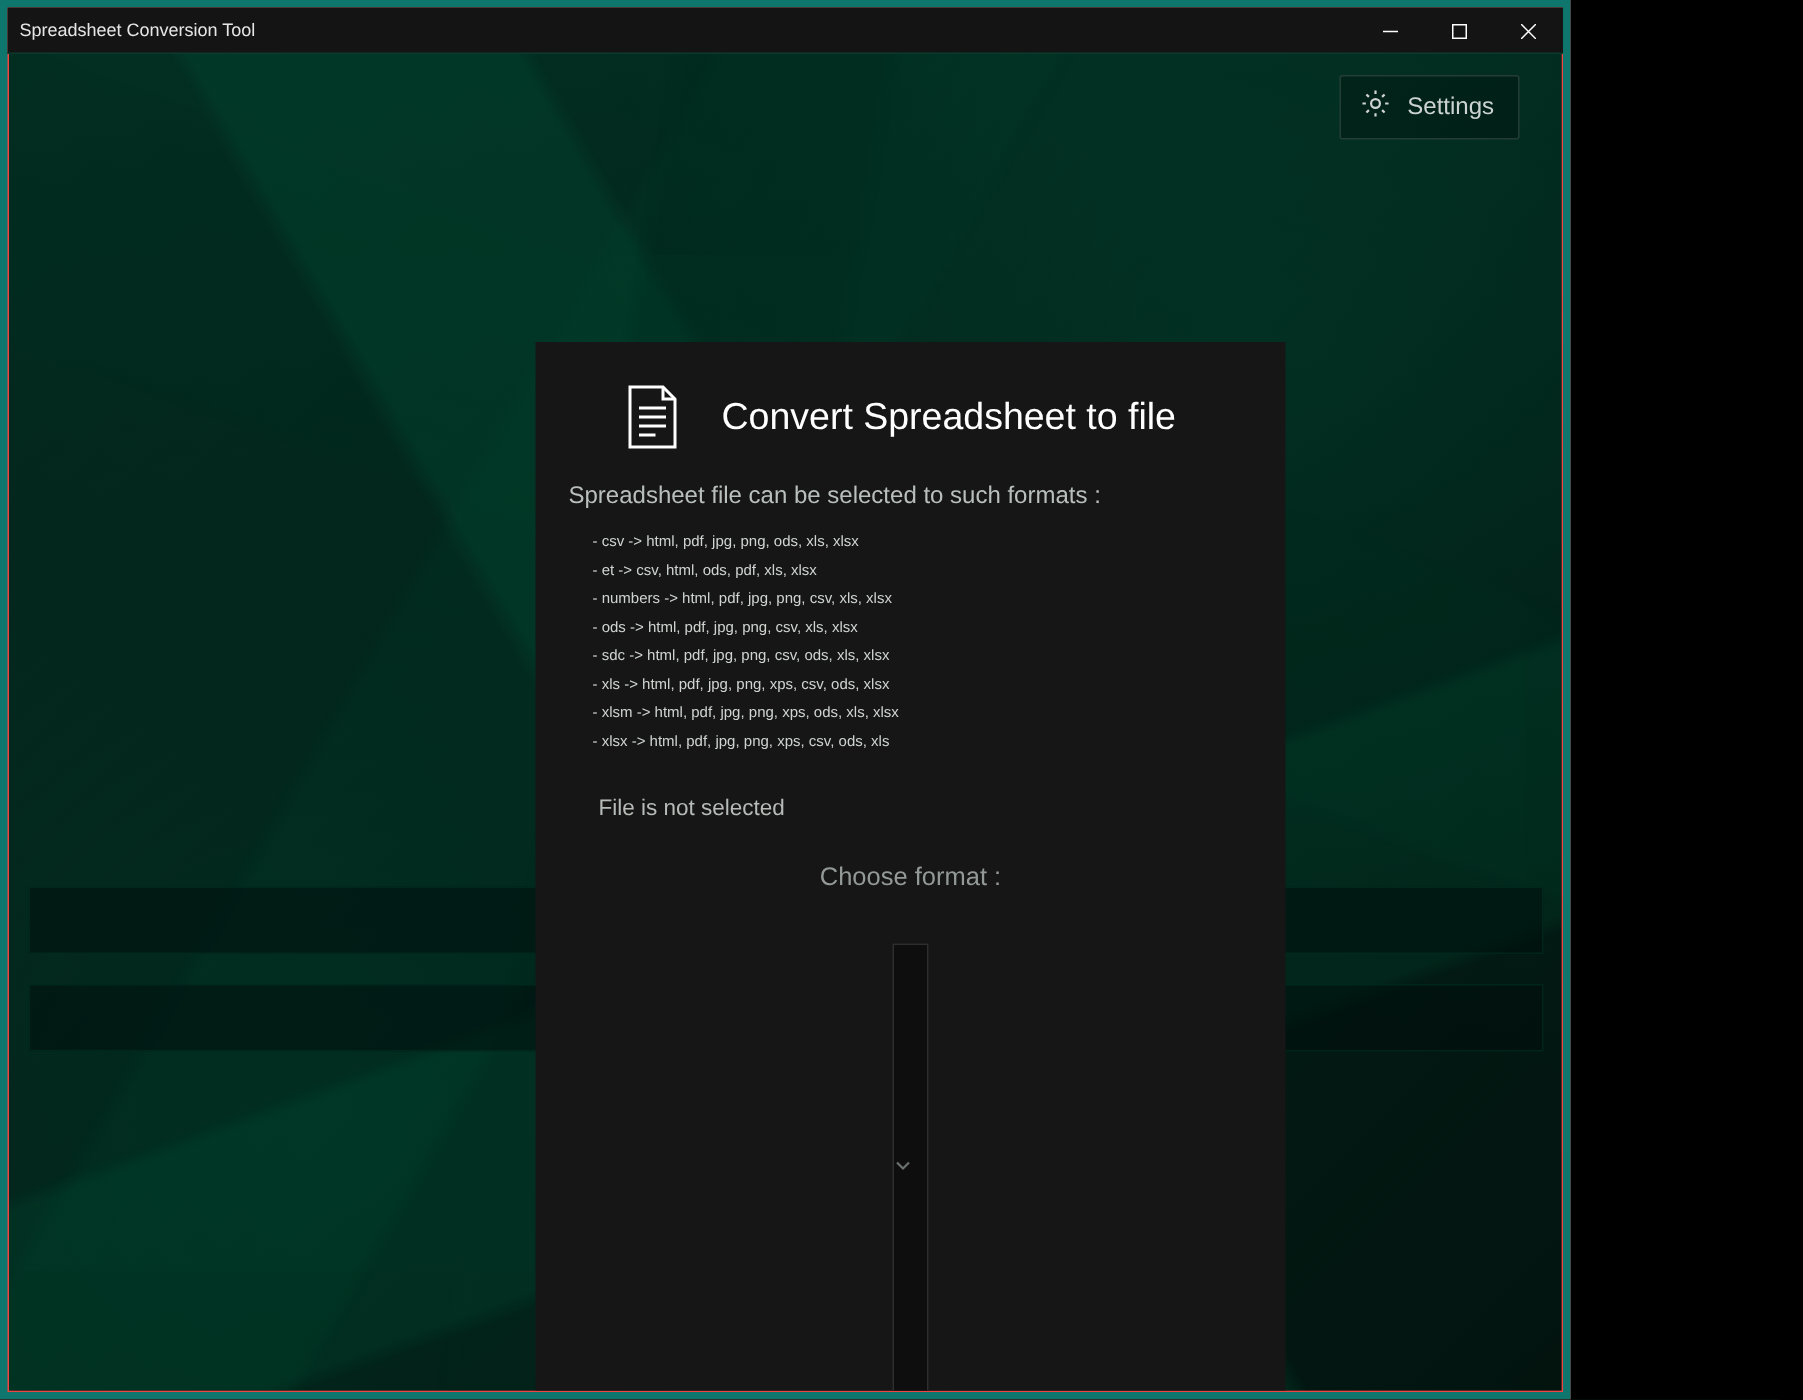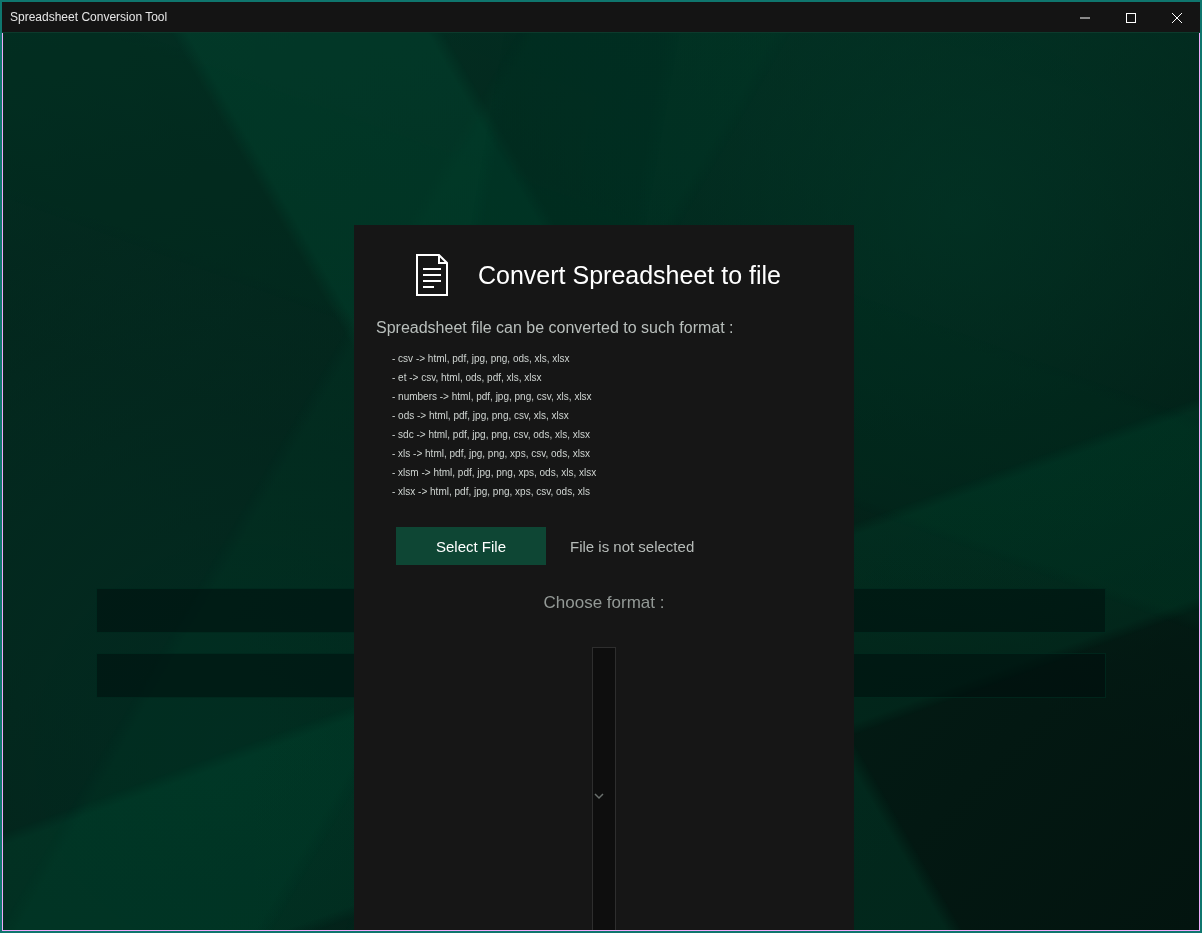--- a/index.html
+++ b/index.html
@@ -1,22 +1,22 @@
 <!DOCTYPE html>
 <html><head>
 <meta charset="utf-8">
 <style>
   * { box-sizing: border-box; margin: 0; padding: 0; }
   html, body { width: 1202px; height: 933px; overflow: hidden; font-family: "Segoe UI", Arial, sans-serif; }
   body { background: #000; }
 
   .window {
-    width: 1202px; height: 933px;
-    border: 2px solid #0f766e;
-    background: #f0abfc;
+    width: 1047px; height: 933px;
+    border: 5px solid #0f766e;
+    background: #ef4444;
     position: relative;
   }
 
   
   .titlebar {
     height: 31px;
     background: #141414;
     display: flex;
     align-items: center;
     justify-content: space-between;
@@ -191,52 +191,60 @@
 
   <div class="client">
 
     <div class="watermark"></div>
 
     <div class="bg-bars">
       <div class="bar"></div>
       <div class="bar"></div>
     </div>
 
+    <div class="settings-btn">
+      <span>
+        <svg width="22" height="22" viewBox="0 0 24 24" fill="none" stroke="#cfd4d1" stroke-width="1.6">
+          <circle cx="12" cy="12" r="3.2"></circle>
+          <path d="M12 2.5v2.5M12 19v2.5M21.5 12h-2.5M5 12H2.5M18.6 5.4l-1.8 1.8M7.2 16.8l-1.8 1.8M18.6 18.6l-1.8-1.8M7.2 7.2 5.4 5.4"></path>
+        </svg>
+      </span>
+      <span>Settings</span>
+    </div>
 
     <div class="modal">
 
       <div class="modal-header">
         <span class="icon">
           <svg width="36" height="44" viewBox="0 0 36 44" fill="none" stroke="#ffffff" stroke-width="2">
             <path d="M3 2 H25 L33 10 V42 H3 Z"></path>
             <path d="M25 2 V10 H33"></path>
             <line x1="9" y1="16" x2="27" y2="16"></line>
             <line x1="9" y1="22" x2="27" y2="22"></line>
             <line x1="9" y1="28" x2="27" y2="28"></line>
             <line x1="9" y1="34" x2="20" y2="34"></line>
           </svg>
         </span>
         <div class="modal-title">Convert Spreadsheet to file</div>
       </div>
 
-      <div class="subtitle">Spreadsheet file can be converted to such format :</div>
+      <div class="subtitle">Spreadsheet file can be selected to such formats :</div>
 
       <ul class="format-list">
         <li>csv -&gt; html, pdf, jpg, png, ods, xls, xlsx</li>
         <li>et -&gt; csv, html, ods, pdf, xls, xlsx</li>
         <li>numbers -&gt; html, pdf, jpg, png, csv, xls, xlsx</li>
         <li>ods -&gt; html, pdf, jpg, png, csv, xls, xlsx</li>
         <li>sdc -&gt; html, pdf, jpg, png, csv, ods, xls, xlsx</li>
         <li>xls -&gt; html, pdf, jpg, png, xps, csv, ods, xlsx</li>
         <li>xlsm -&gt; html, pdf, jpg, png, xps, ods, xls, xlsx</li>
         <li>xlsx -&gt; html, pdf, jpg, png, xps, csv, ods, xls</li>
       </ul>
 
       <div class="file-row">
-        <button class="btn select-file">Select File</button>
         <span class="file-status">File is not selected</span>
       </div>
 
       <div class="format-row">
         <span class="format-label">Choose format :</span>
         <div class="combo">
           <span class="chev">
             <svg width="12" height="12" viewBox="0 0 12 12">
                 <path d="M2 4 L6 8 L10 4" fill="none" stroke="#6a706d" stroke-width="1.5"></path>
               </svg>

